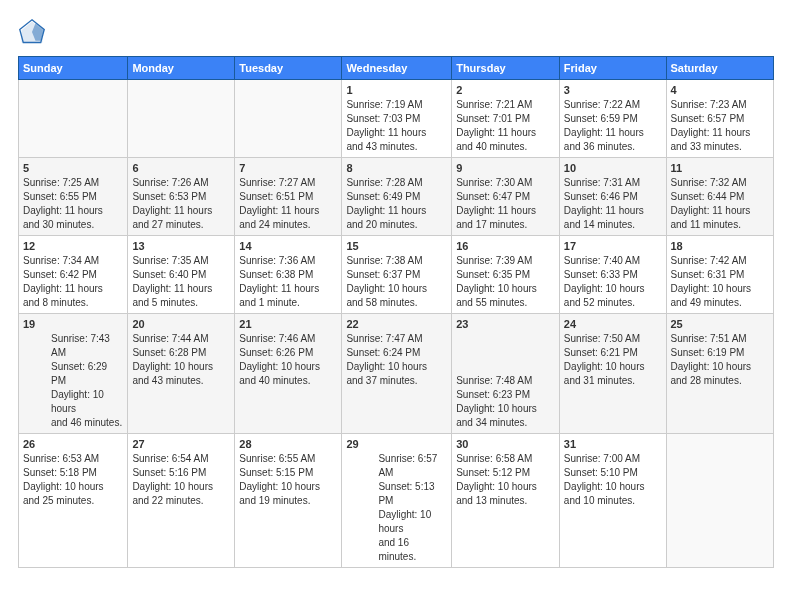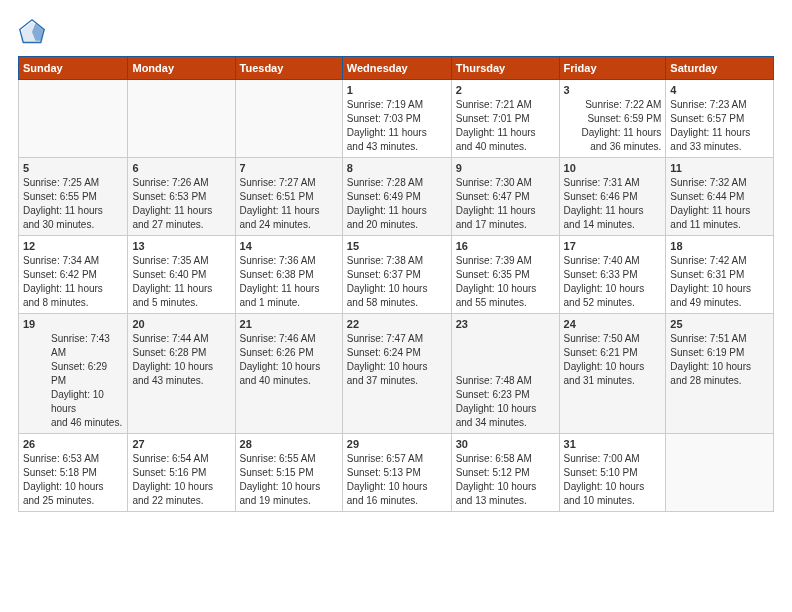--- a/index.html
+++ b/index.html
@@ -58,21 +58,21 @@
     .subtitle {
       font-size: 13px;
       color: #555;
     }
     .calendar {
       width: 100%;
       border-collapse: collapse;
       font-size: 10px;
     }
     .calendar thead th {
-      background: #c2410c;
+      background: #3b82f6;
       color: #fff;
       padding: 5px 4px;
       font-size: 11px;
       font-weight: bold;
       text-align: left;
       border: 1px solid #1a5a9a;
     }
     .calendar tbody td {
       border: 1px solid #ccc;
       vertical-align: top;
@@ -147,21 +147,21 @@
           </td>
           <td>
             <div class="day-num">2</div>
             <div class="day-info" style="white-space: pre-line;">Sunrise: 7:21 AM
 Sunset: 7:01 PM
 Daylight: 11 hours
 and 40 minutes.</div>
           </td>
           <td>
             <div class="day-num">3</div>
-            <div class="day-info" style="white-space: pre-line; text-align: right;">Sunrise: 7:22 AM
+            <div class="day-info" style="white-space: pre-line;">Sunrise: 7:22 AM
 Sunset: 6:59 PM
 Daylight: 11 hours
 and 36 minutes.</div>
           </td>
           <td>
             <div class="day-num">4</div>
             <div class="day-info" style="white-space: pre-line;">Sunrise: 7:23 AM
 Sunset: 6:57 PM
 Daylight: 11 hours
 and 33 minutes.</div>
@@ -337,21 +337,21 @@
           </td>
           <td>
             <div class="day-num">28</div>
             <div class="day-info" style="white-space: pre-line;">Sunrise: 6:55 AM
 Sunset: 5:15 PM
 Daylight: 10 hours
 and 19 minutes.</div>
           </td>
           <td>
             <div class="day-num">29</div>
-            <div class="day-info" style="white-space: pre-line;">Sunrise: 6:57 AM
+            <div class="day-info" style="white-space: pre-line; margin-left: 32px;">Sunrise: 6:57 AM
 Sunset: 5:13 PM
 Daylight: 10 hours
 and 16 minutes.</div>
           </td>
           <td>
             <div class="day-num">30</div>
             <div class="day-info" style="white-space: pre-line;">Sunrise: 6:58 AM
 Sunset: 5:12 PM
 Daylight: 10 hours
 and 13 minutes.</div>

